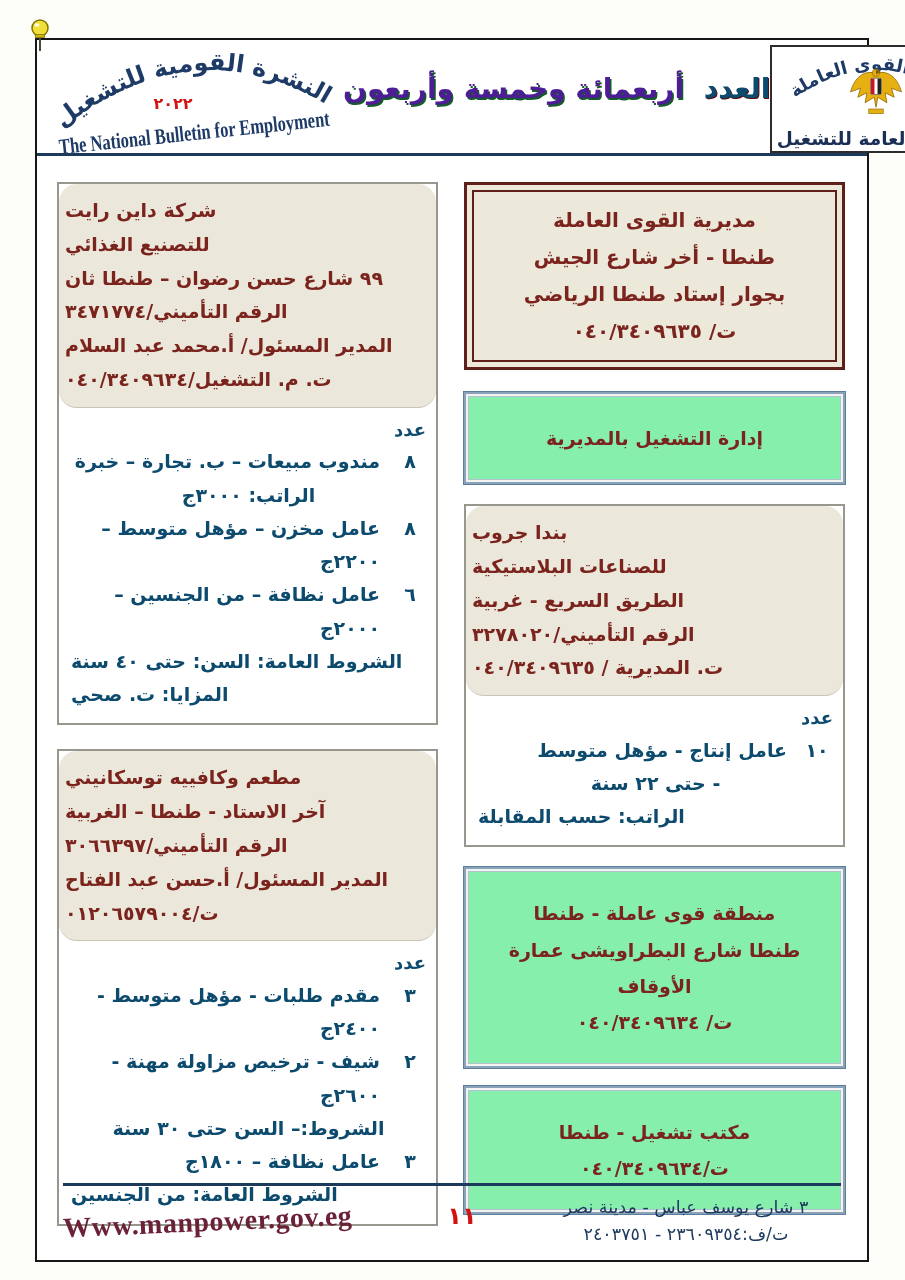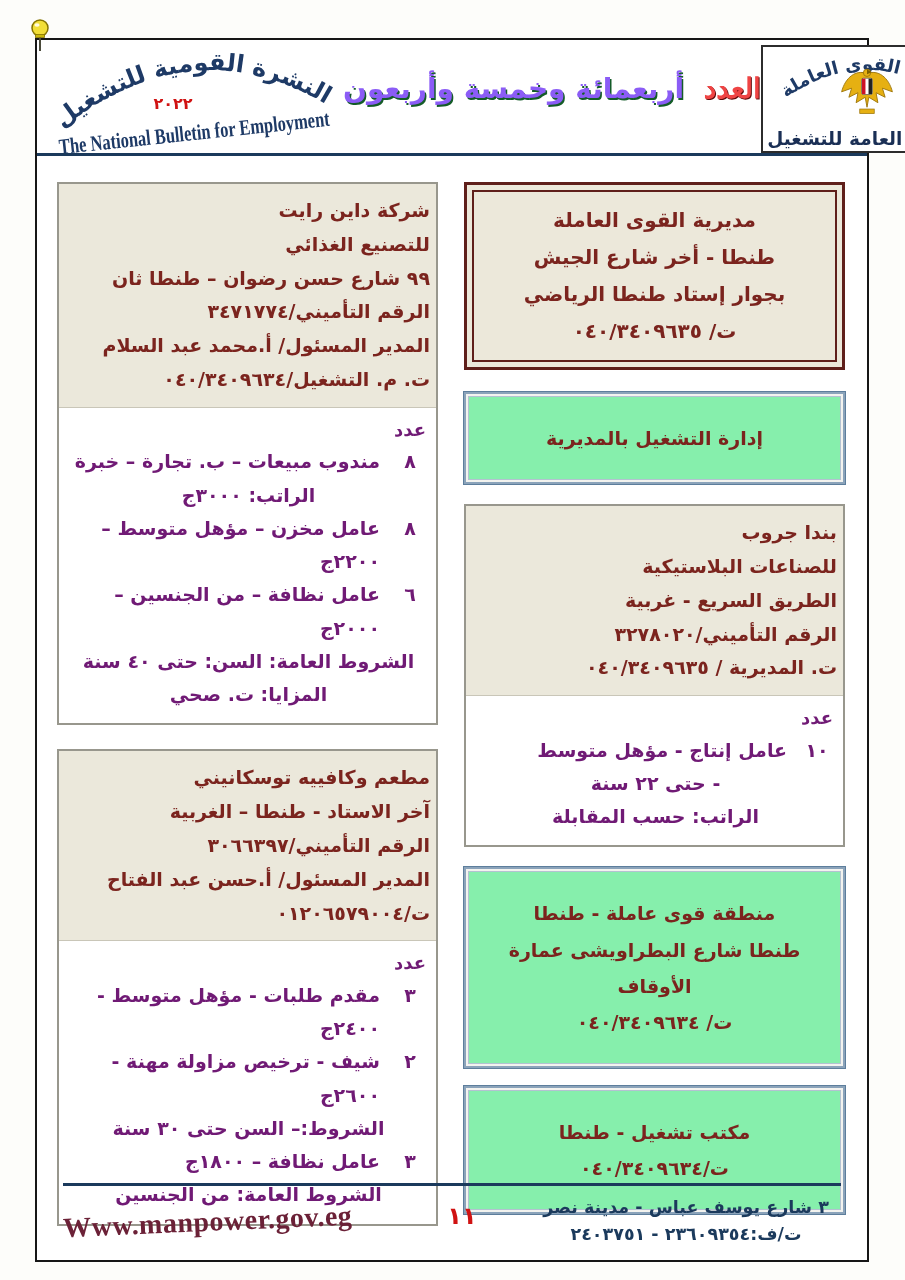--- a/index.html
+++ b/index.html
@@ -17,53 +17,53 @@
   .header{
     position:relative;height:116px;display:flex;align-items:center;
     justify-content:space-between;padding:2px 2px 0 8px;
     border-bottom:3px solid #1b3a5c;box-sizing:border-box;
   }
   .logo-left{width:298px;height:110px;flex:none;}
   .issue-title{
     flex:1;text-align:center;direction:rtl;white-space:nowrap;
     font-size:28px;font-weight:bold;padding-bottom:18px;
   }
-  .issue-prefix{color:#ef4444;text-shadow:1px 1px 0 #5e0a0a;padding-left:10px;font-family:Liberation Serif, serif;}
-  .issue-rest{color:#8b5cf6;text-shadow:1.5px 1.5px 0 #145c28;}
+  .issue-prefix{color:#0c4a6e;text-shadow:1px 1px 0 #5e0a0a;padding-left:10px;}
+  .issue-rest{color:#4c1d95;text-shadow:1.5px 1.5px 0 #145c28;}
   .ministry-panel{
     position:relative;width:212px;height:108px;flex:none;
     border:2px solid #2c2c2c;box-sizing:border-box;background:#fff;margin-top:2px;
   }
   .ministry-arc{position:absolute;top:0px;left:0px;}
   .ministry-emblem{position:absolute;top:17px;left:50%;transform:translateX(-50%);}
   .ministry-subtitle{
     position:absolute;bottom:2px;width:100%;text-align:center;direction:rtl;
     font-size:18.5px;font-weight:bold;color:#1a2f55;
   }
 
   
   .content{display:flex;direction:rtl;gap:26px;padding:26px 22px 0;}
   .col{width:381px;flex:none;display:flex;flex-direction:column;box-sizing:border-box;}
 
   .company-box{border:2px solid #98978d;background:#fff;box-sizing:border-box;}
   .box-header{
     background:#ebe8db;border-bottom:1px solid #c9c6b8;color:#7b241e;
-    font-weight:bold;text-align:right;font-size:19px;line-height:1.78;
-    padding:10px 6px;direction:rtl;
+    font-weight:bold;text-align:left;font-size:19px;line-height:1.78;
+    padding:10px 6px;direction:rtl;border-radius:18px;
   }
   .box-body{
-    padding:6px 10px 12px 12px;color:#701a75;font-weight:bold;
+    padding:6px 10px 12px 12px;color:#0c4a6e;font-weight:bold;
     font-size:19px;line-height:1.75;direction:rtl;text-align:right;
   }
   .count-label{font-size:18px;}
   .job-row{display:flex;gap:14px;align-items:baseline;}
   .job-count{min-width:32px;text-align:center;flex:none;}
   .job-text{flex:1;}
   .row-center{text-align:center;}
-  .row-right{text-align:center;}
+  .row-right{text-align:left;}
 
   .directorate-outer{border:3px solid #5f1f1a;background:#ece8da;padding:5px;box-sizing:border-box;}
   .directorate-inner{
     border:2px solid #5f1f1a;text-align:center;color:#7b241e;font-weight:bold;
     font-size:20px;line-height:1.85;padding:10px 18px;direction:rtl;
   }
 
   .slate-box{
     border:2px solid #8ba3ba;background:#86efac;
     box-shadow:inset 0 0 0 2px #f3f3ef, inset 0 0 0 3px #b3c2d1, 0 0 0 1px #5d7e9c;
@@ -76,21 +76,21 @@
   
   .footer{position:absolute;left:26px;right:26px;bottom:12px;}
   .footer-rule{border-top:3px solid #1b3a5c;margin-bottom:8px;}
   .footer-row{display:flex;align-items:center;justify-content:space-between;}
   .footer-website{
     font-family:"Liberation Serif",serif;font-weight:bold;font-size:28px;
     color:#6b2137;transform:rotate(-2.5deg);width:330px;flex:none;letter-spacing:0.5px;
   }
   .footer-page{color:#d01212;font-size:24px;font-weight:bold;flex:1;text-align:center;padding-bottom:10px;}
   .footer-address{
-    direction:rtl;text-align:center;color:#1b3a5c;font-weight:bold;
+    direction:rtl;text-align:center;color:#1b3a5c;font-weight:normal;
     font-size:17.5px;line-height:1.55;width:310px;flex:none;
   }
 </style>
 </head>
 <body>
 
 <div class="pushpin">
   <svg width="26" height="36" viewBox="0 0 26 36">
     <line x1="13" y1="17" x2="13" y2="33" stroke="#4a4a3a" stroke-width="2"></line>
     <circle cx="13" cy="10" r="8" fill="#f2df38" stroke="#857300" stroke-width="1.5"></circle>

